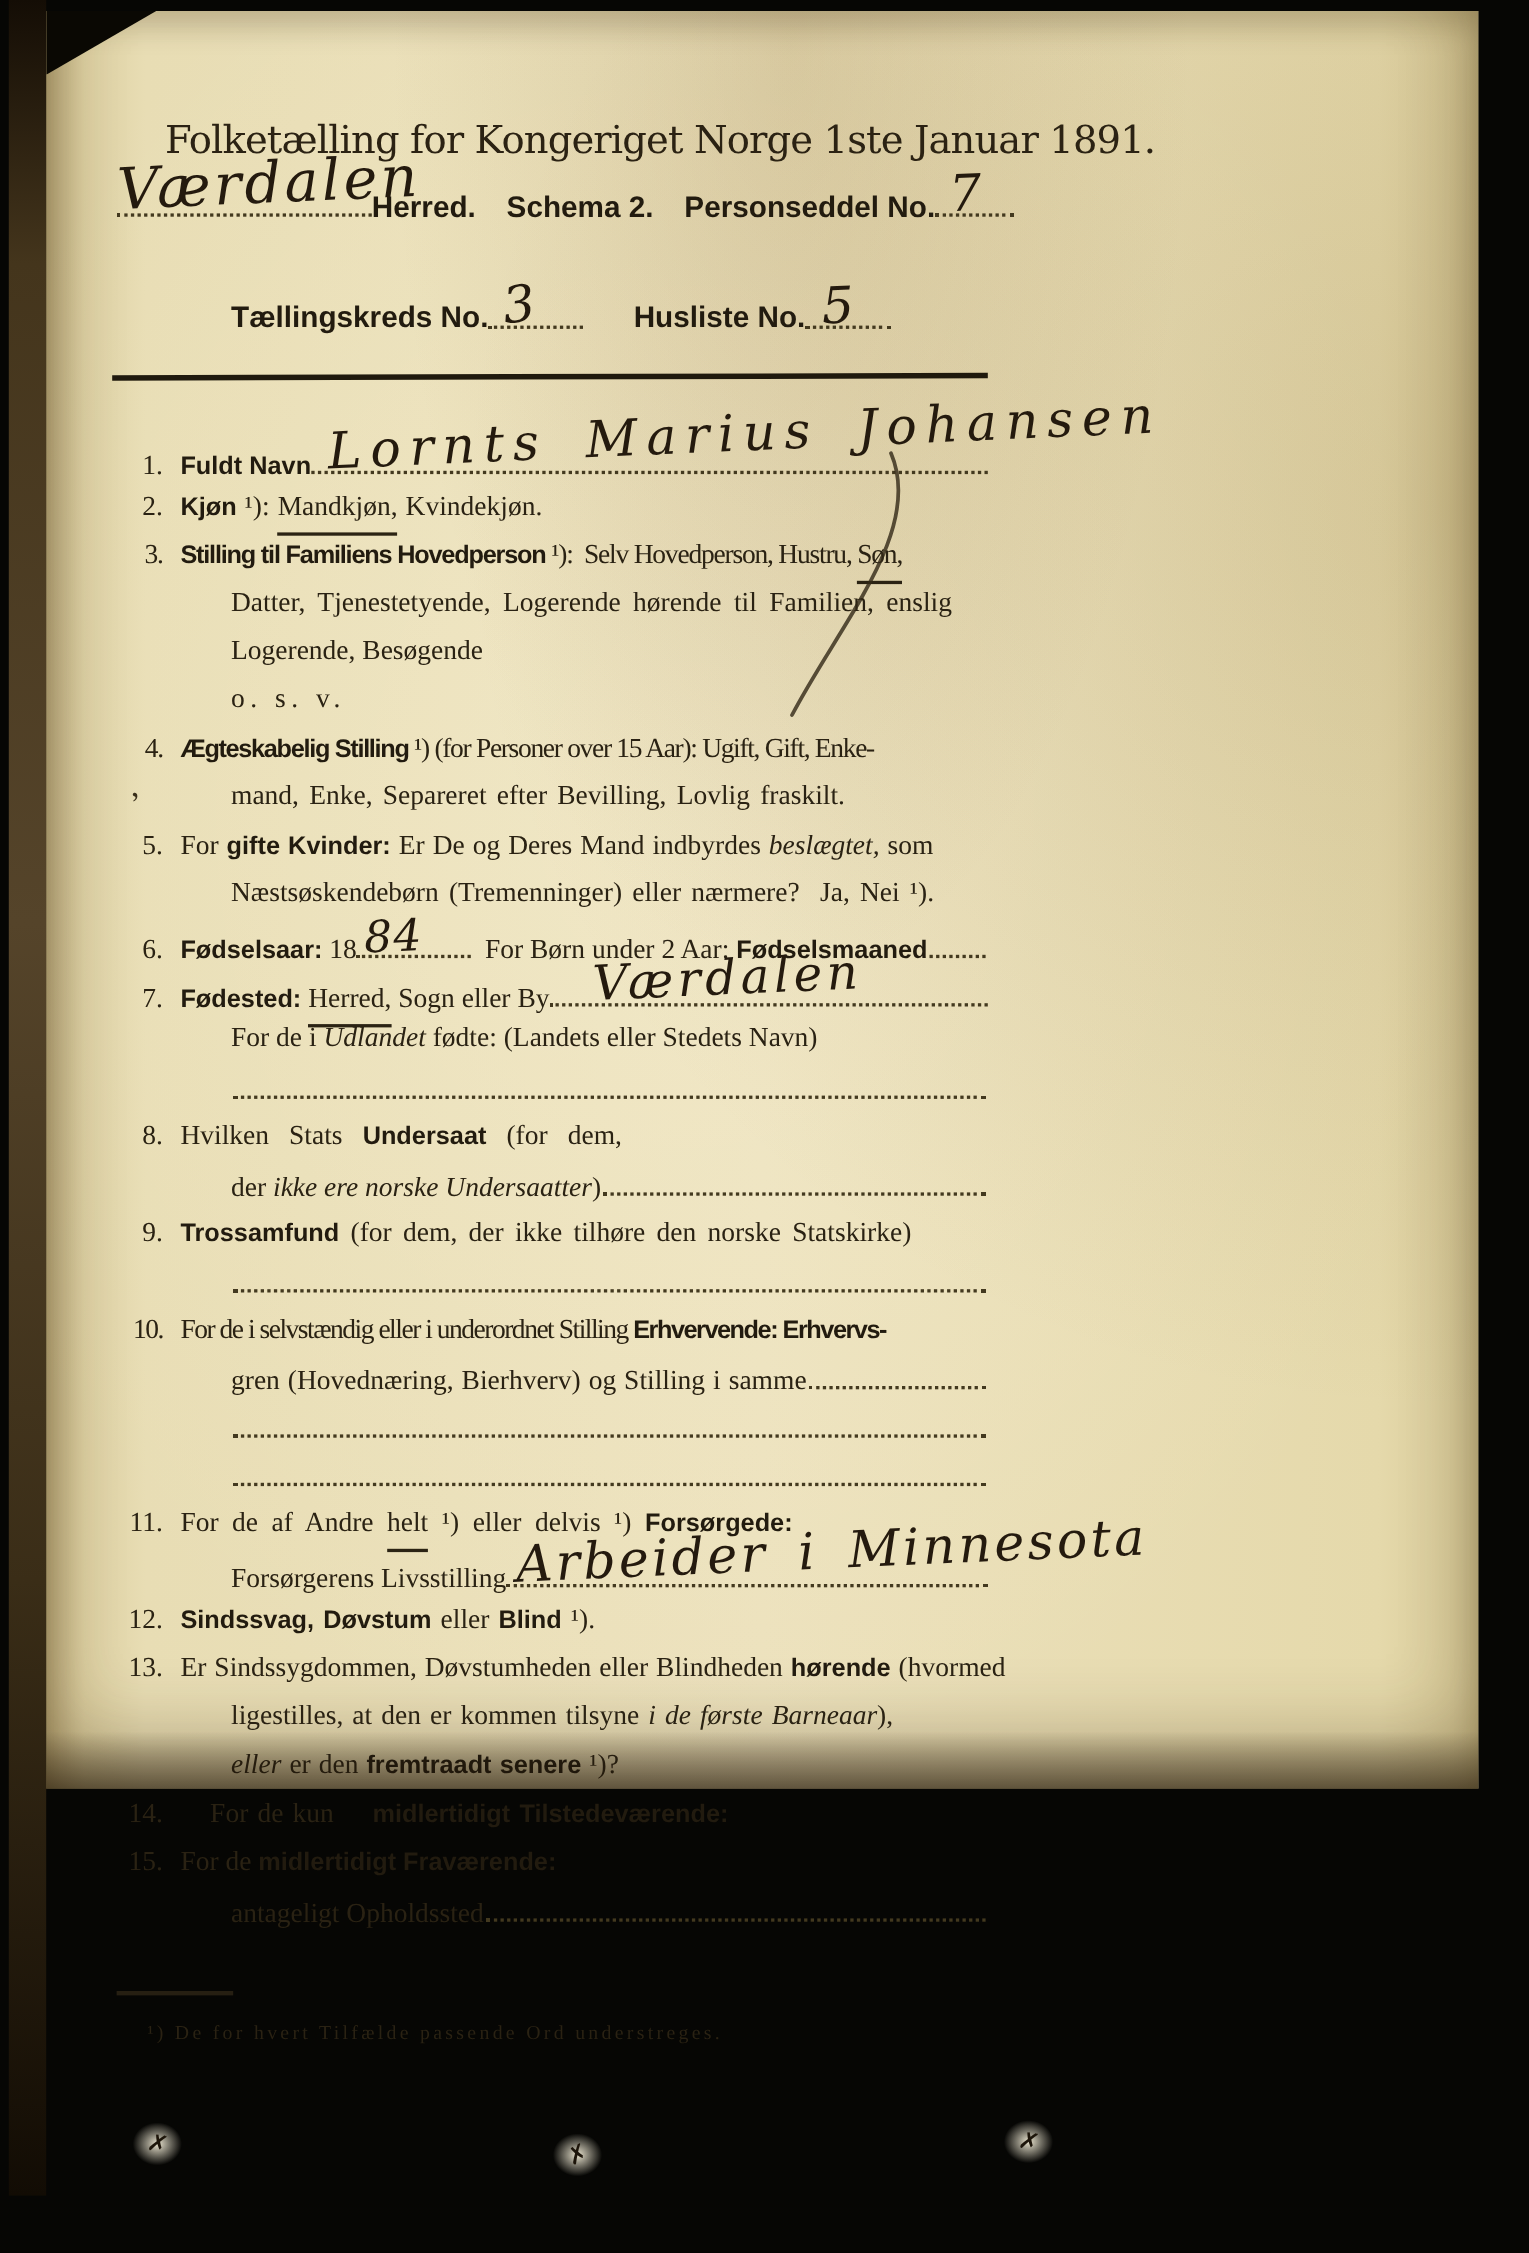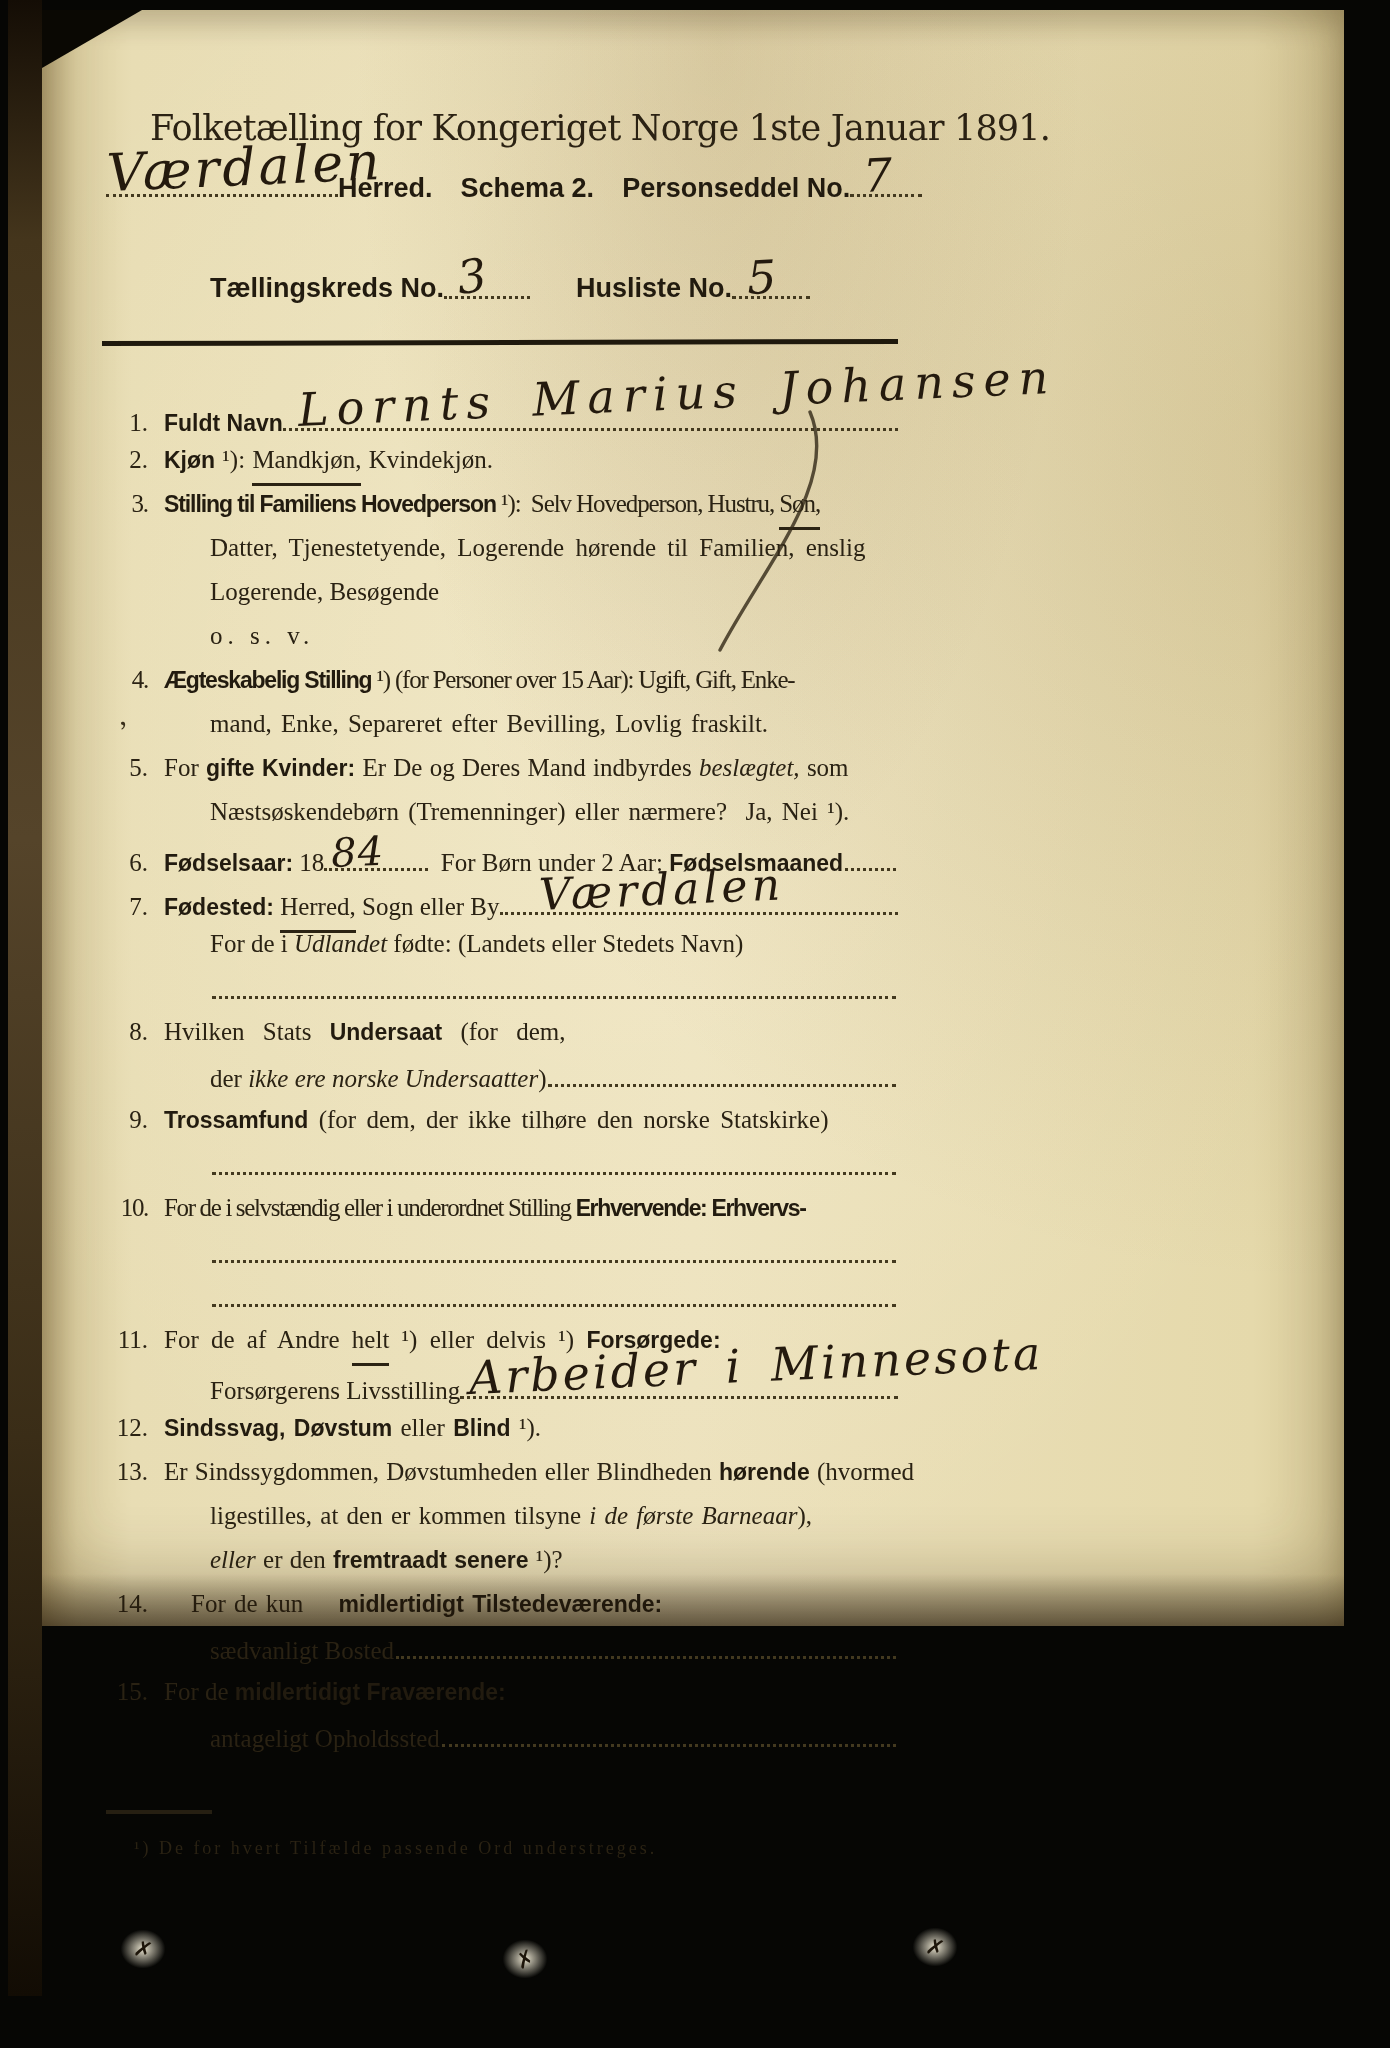--- a/index.html
+++ b/index.html
@@ -197,20 +197,24 @@
           <span class="seg r"> (for dem, der ikke tilhøre den norske Statskirke)</span>
         </div>
         <div class="line ind1">
           <span class="dots"></span>
         </div>
         <div class="line numbered" style="letter-spacing: -1.35px;">
           <span class="num">10.</span>
           <span class="seg r">For de i selvstændig eller i underordnet Stilling </span>
           <span class="seg b">Erhvervende: Erhvervs-</span>
         </div>
+        <div class="line ind1" style="word-spacing: 1px;">
+          <span class="seg r">gren (Hovednæring, Bierhverv) og Stilling i samme</span>
+          <span class="dots"></span>
+        </div>
         <div class="line ind1">
           <span class="dots"></span>
         </div>
         <div class="line ind1">
           <span class="dots"></span>
         </div>
         <div class="line numbered" style="word-spacing: 6px;">
           <span class="num">11.</span>
           <span class="seg r">For de af Andre </span>
           <span class="seg u">helt</span>
@@ -245,24 +249,20 @@
           <span class="seg i">eller</span>
           <span class="seg r"> er den </span>
           <span class="seg b">fremtraadt senere</span>
           <span class="seg r"> ¹)?</span>
         </div>
         <div class="line numbered" style="word-spacing: 2px; gap: 27px;">
           <span class="num">14.</span>
           <span class="seg r">For de kun </span>
           <span class="seg b">midlertidigt Tilstedeværende:</span>
         </div>
-        <div class="line ind1">
-          <span class="seg r">sædvanligt Bosted</span>
-          <span class="dots"></span>
-        </div>
         <div class="line numbered">
           <span class="num">15.</span>
           <span class="seg r">For de </span>
           <span class="seg b">midlertidigt Fraværende:</span>
         </div>
         <div class="line ind1">
           <span class="seg r">antageligt Opholdssted</span>
           <span class="dots"></span>
         </div>
       </div>

